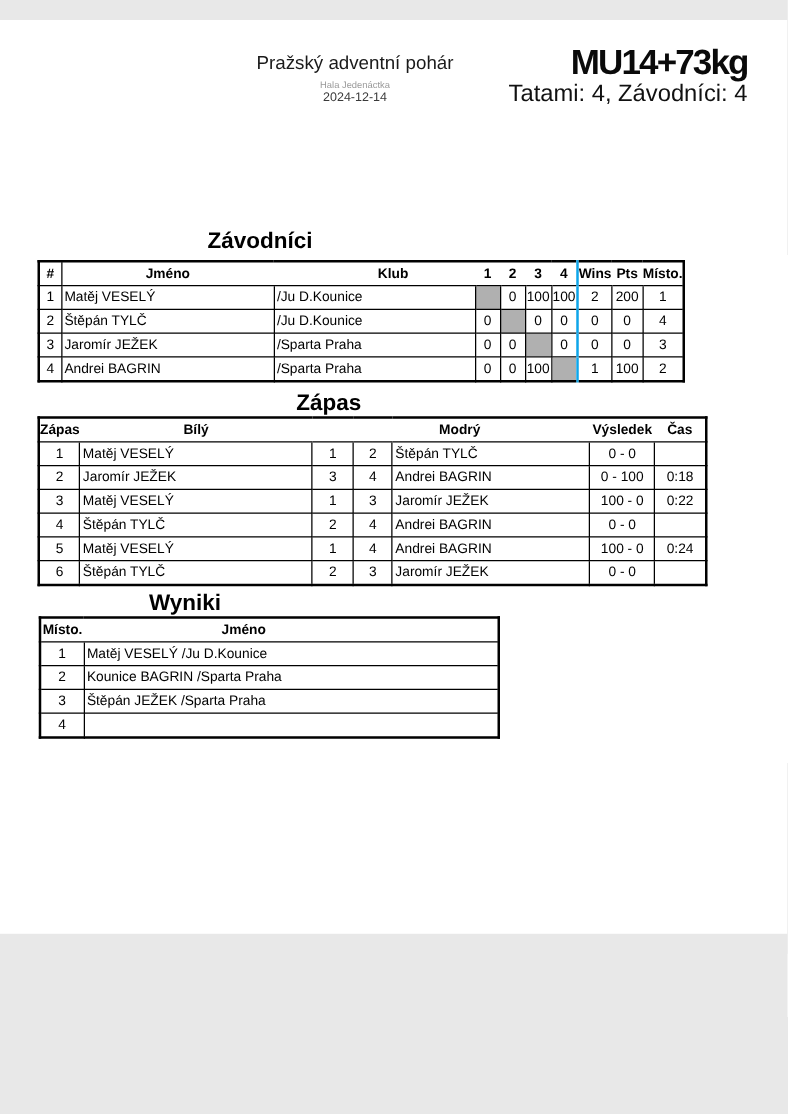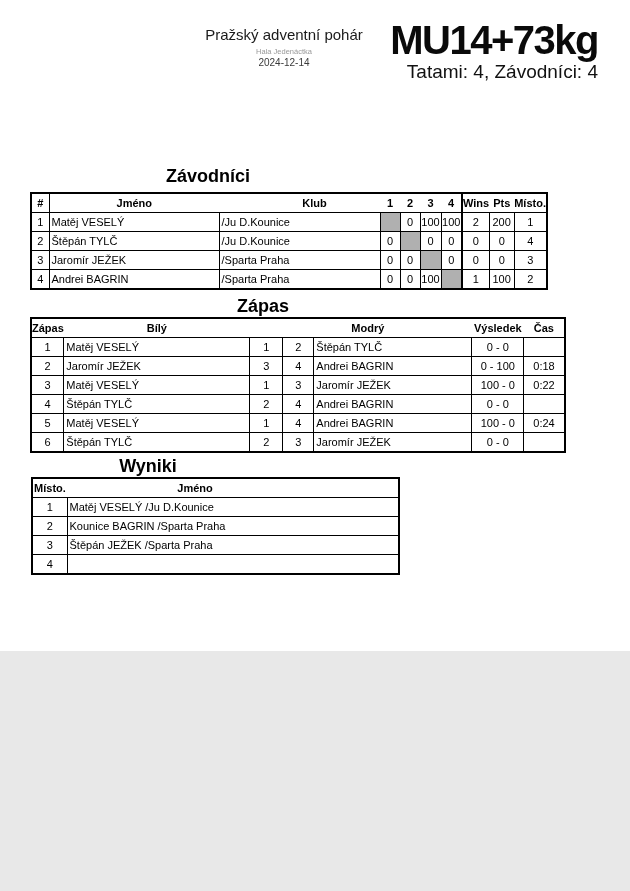--- a/index.html
+++ b/index.html
@@ -1,41 +1,41 @@
 <!DOCTYPE html>
 <html><head>
 <meta charset="utf-8">
 <style>
   html,body{margin:0;padding:0;background:#e8e8e8;}
   .page{
-    position:relative;width:630px;height:651px;background:#ffffff;
+    position:relative;width:630px;height:731px;background:#ffffff;
     font-family:"Liberation Sans",sans-serif;color:#000;overflow:hidden;
-    margin:0 auto;
+    margin:16px auto;
   }
   
   .hdr-left{position:absolute;left:168px;top:27px;width:232px;text-align:center;}
   .hdr-title{font-size:15px;color:#1a1a1a;line-height:1.1;}
   .hdr-venue{font-size:7.5px;color:#999;margin-top:3px;line-height:1.2;}
   .hdr-date{font-size:10px;color:#3a3a3a;line-height:1.3;}
   .hdr-right{position:absolute;right:32px;top:20px;text-align:right;}
-  .hdr-cat{font-size:40px;font-weight:bold;letter-spacing:-1.5px;line-height:1.0;color:#0a0a0a;}
+  .hdr-cat{font-size:28px;font-weight:bold;letter-spacing:-1.5px;line-height:1.0;color:#0a0a0a;}
   .hdr-sub{font-size:19px;color:#111;margin-top:1px;}
   
   .sec-title{position:absolute;transform:translateX(-50%);font-size:18px;font-weight:bold;white-space:nowrap;}
   #title-competitors{left:208px;top:166px;}
   #title-matches{left:263px;top:296px;}
   #title-results{left:148px;top:456px;}
   
   table{position:absolute;border-collapse:collapse;table-layout:fixed;font-size:11px;border:2px solid #000;}
   td{border:1px solid #000;height:18px;padding:0;vertical-align:middle;overflow:hidden;white-space:nowrap;}
   td.c{text-align:center;}
   td.nm{text-align:left;padding-left:2px;}
   td.hc{font-weight:bold;text-align:center;border-left:none;border-right:none;}
   td.hbr{border-right:1px solid #000;}
-  td.bl2{border-left:2px solid #000000;}
+  td.bl2{border-left:2px solid #0ea5e9;}
   td.g{background:#b0b0b0;}
   td.ov{overflow:visible;}
   td.sh-l{padding-right:50px;}
   td.sh-l2{padding-right:75px;}
   td.sh-r{padding-left:30px;}
   #t-competitors{left:30px;top:192px;}
   #t-matches{left:30px;top:317px;}
   #t-results{left:31px;top:477px;}
   
   .wm{position:absolute;left:598px;top:845px;writing-mode:vertical-rl;font-size:5px;color:#555;letter-spacing:0.5px;}

